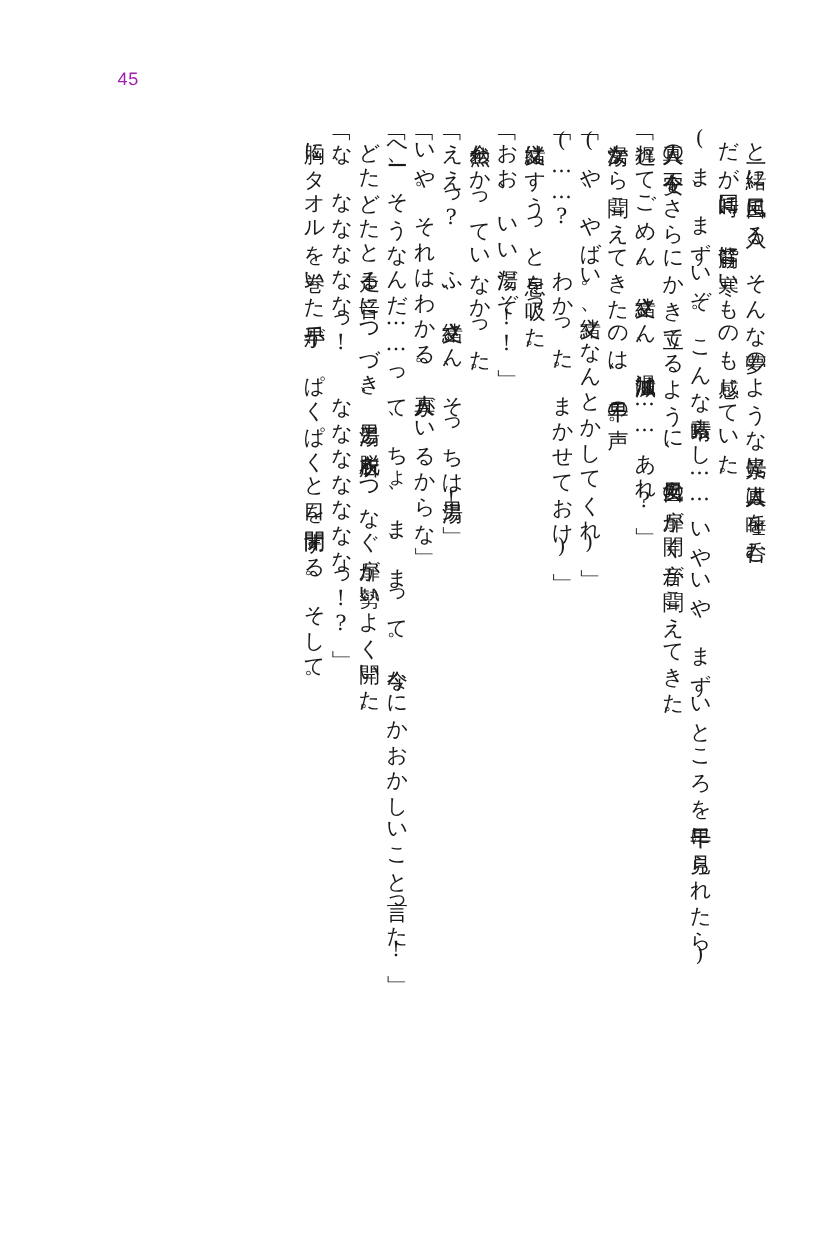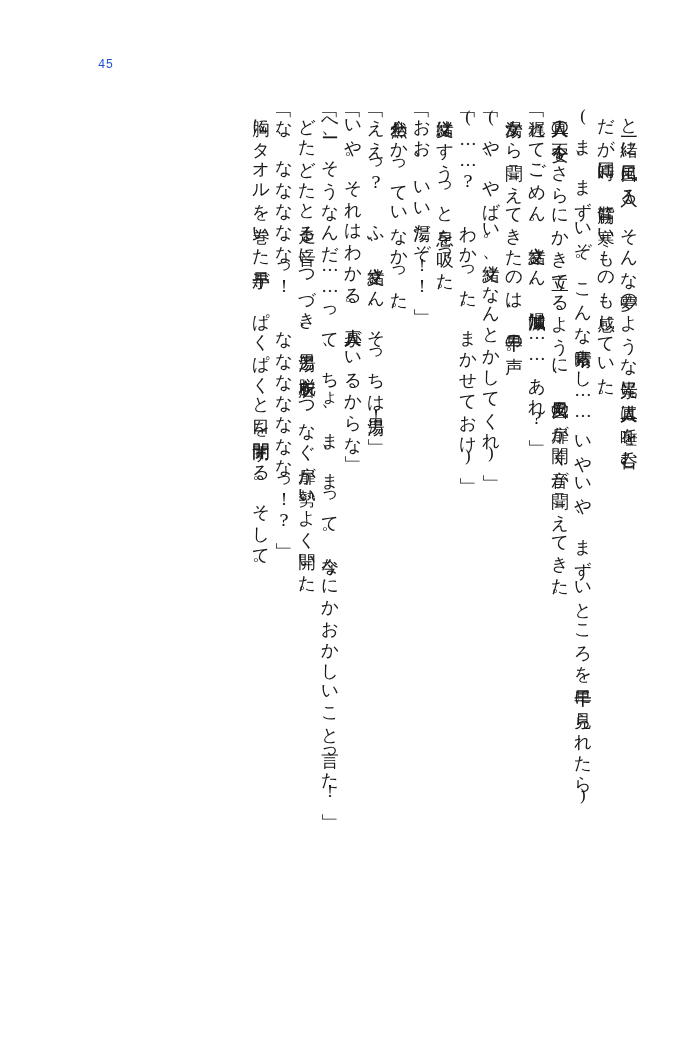--- a/index.html
+++ b/index.html
@@ -17,24 +17,24 @@
   #page {
     position: relative;
     width: 695px;
     height: 1050px;
     background: #ffffff;
   }
   #page-number {
     position: absolute;
     top: 58px;
     left: 98px;
-    font-size: 12px;
+    font-size: 15px;
     letter-spacing: 0.5px;
-    color: #1d4ed8;
-    font-family: Liberation Mono, monospace;
+    color: #a21caf;
+    font-family: Liberation Sans, sans-serif;
   }
   #text-body {
     position: absolute;
     top: 106px;
     right: 58px;
     height: 880px;
     width: 570px;
     display: flex;
     flex-direction: row-reverse;
     align-items: flex-start;

